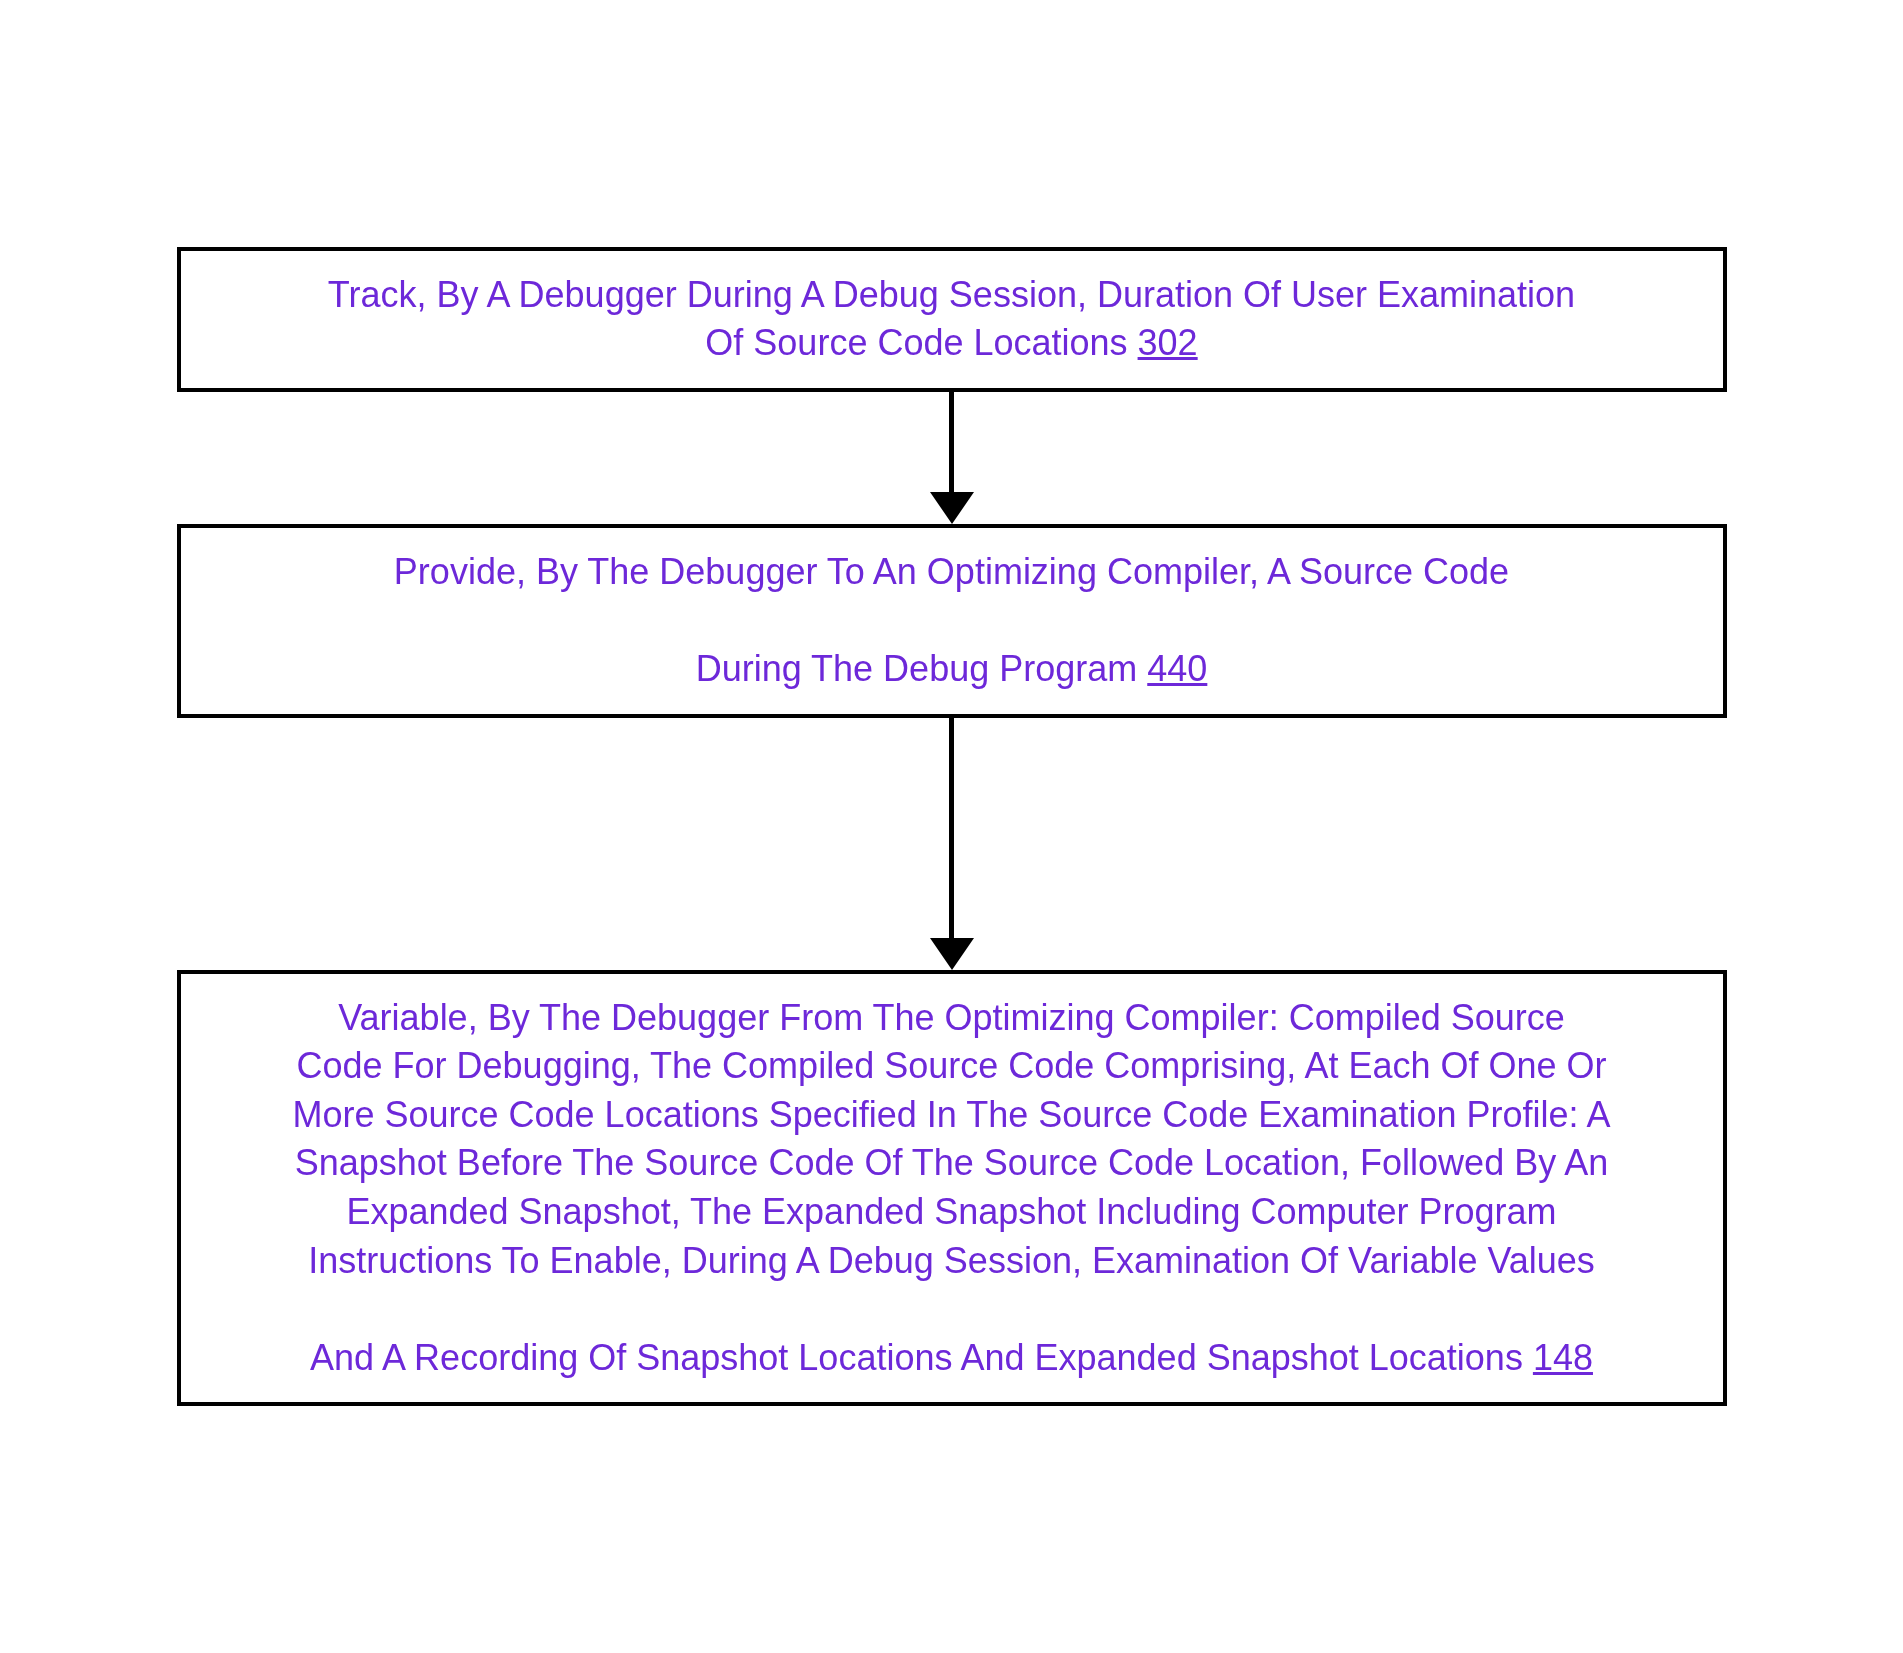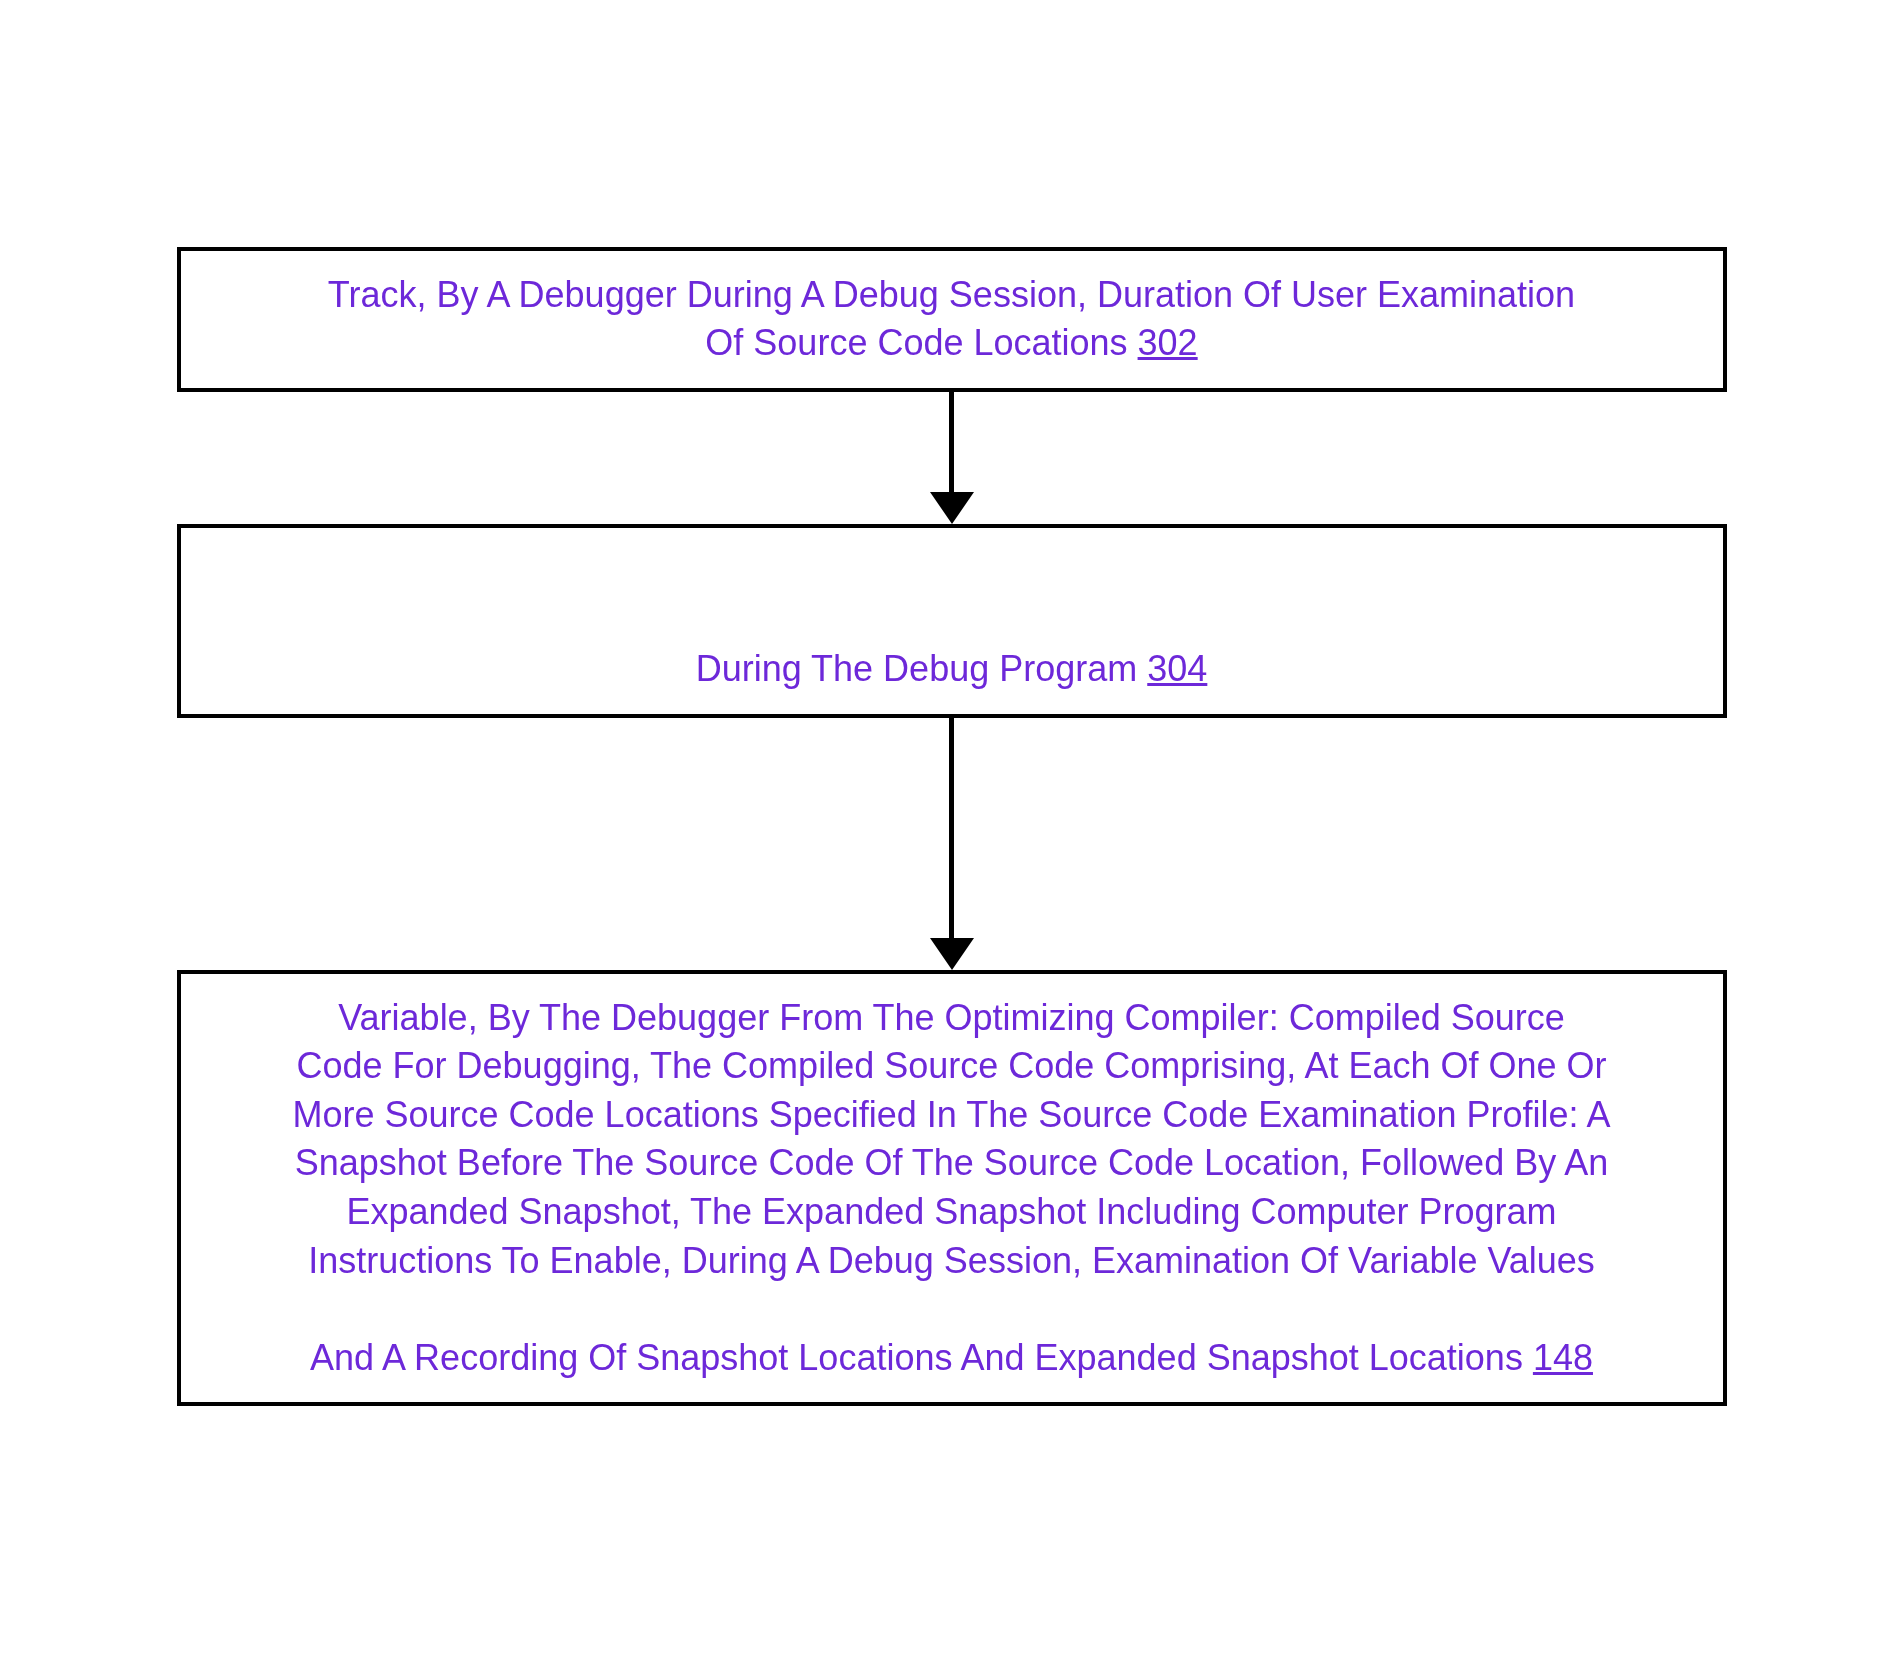--- a/index.html
+++ b/index.html
@@ -88,23 +88,23 @@
     <span>Track, By A Debugger During A Debug Session, Duration Of User Examination</span><br>
     <span>Of Source Code Locations </span><span class="underline">302</span>
   </div>
 
   <div class="arrow arrow-1">
     <div class="arrow-line"></div>
     <div class="arrow-head"></div>
   </div>
 
   <div class="flow-box box-2">
+    <span>Provide, By The Debugger To An Optimizing Compiler, A Source Code</span><br>
     <br>
-    <br>
-    <span>During The Debug Program </span><span class="underline">304</span>
+    <span>During The Debug Program </span><span class="underline">440</span>
   </div>
 
   <div class="arrow arrow-2">
     <div class="arrow-line"></div>
     <div class="arrow-head"></div>
   </div>
 
   <div class="flow-box box-3">
     <span>Variable, By The Debugger From The Optimizing Compiler: Compiled Source</span><br>
     <span>Code For Debugging, The Compiled Source Code Comprising, At Each Of One Or</span><br>

